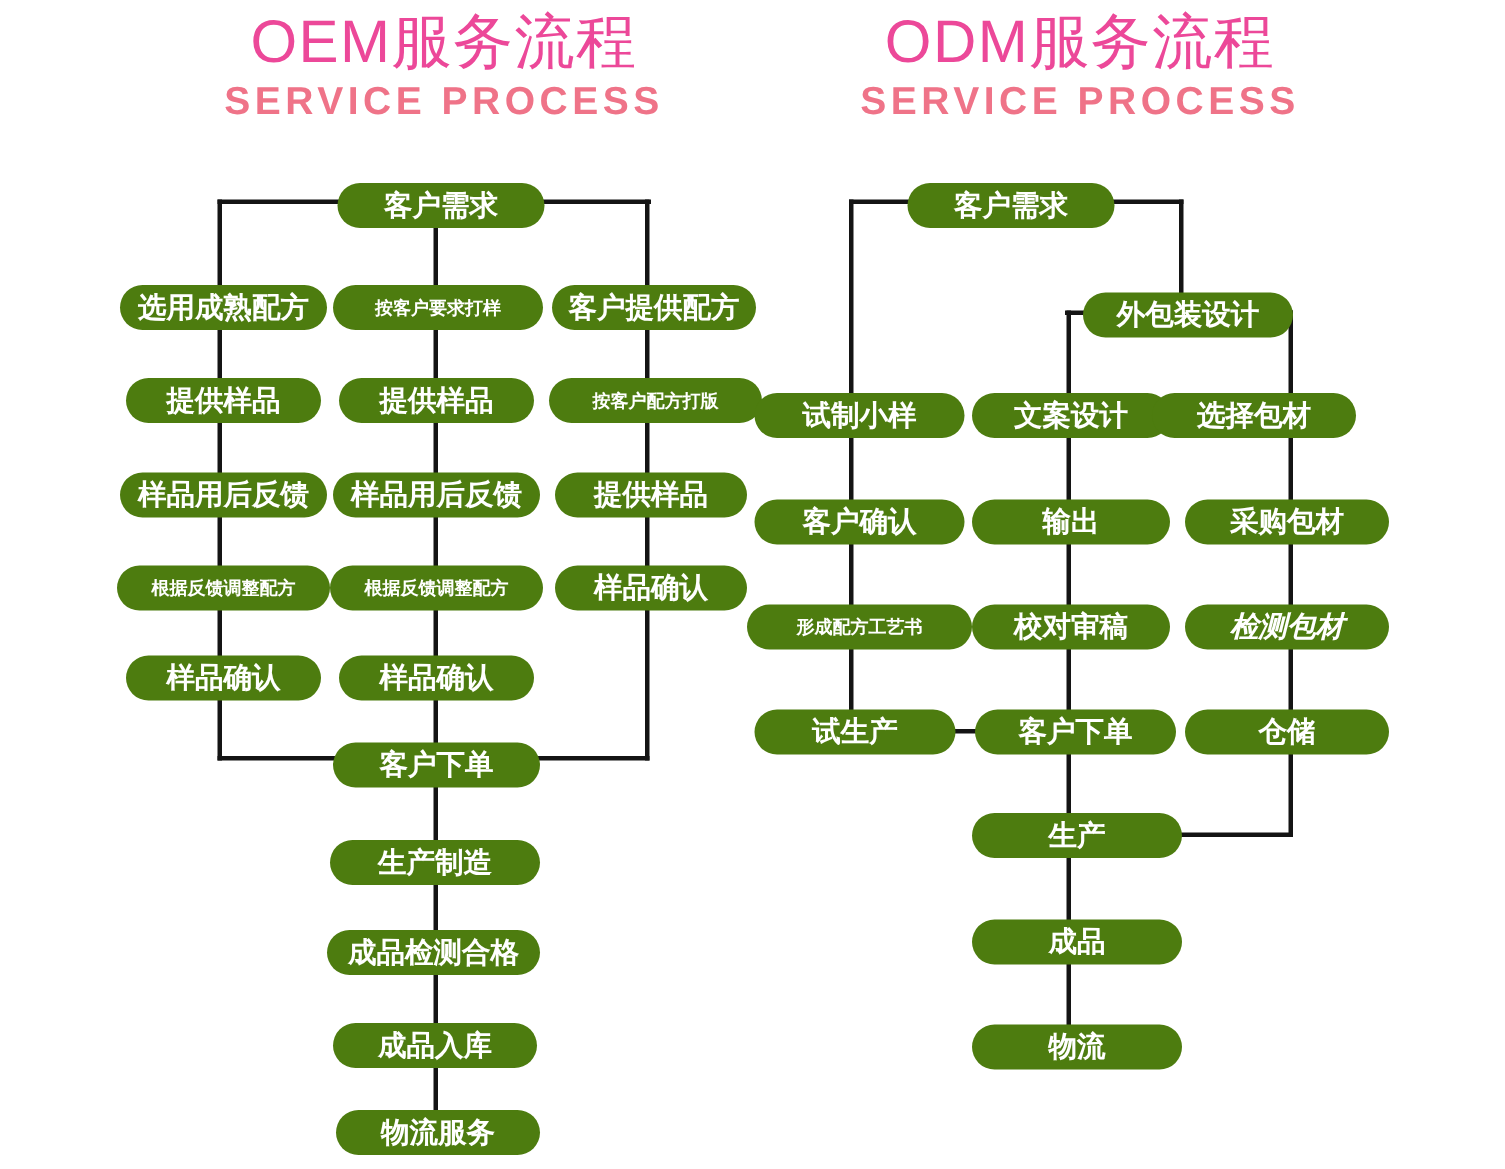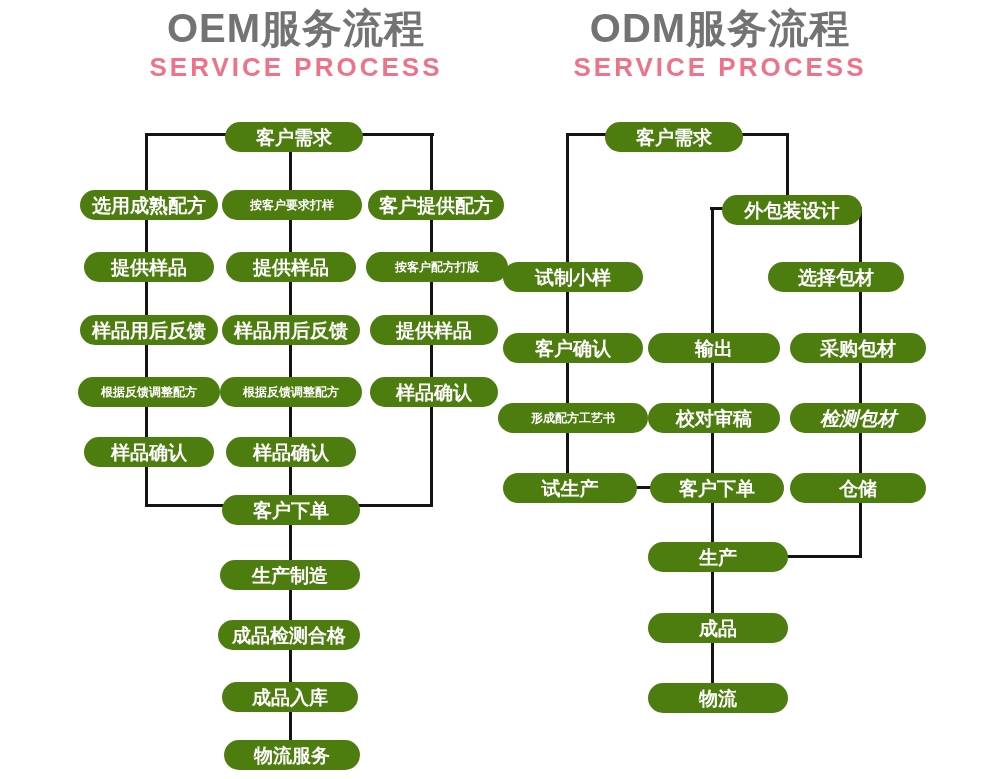--- a/index.html
+++ b/index.html
@@ -1,19 +1,19 @@
 <!DOCTYPE html>
 <html><head>
 <meta charset="utf-8">
 <style>
   html,body{margin:0;padding:0;background:#ffffff;}
   body{font-family:"Liberation Sans","DejaVu Sans",sans-serif;}
   #stage{position:relative;width:1003px;height:779px;background:#ffffff;overflow:hidden;}
   .titleblock{position:absolute;text-align:center;}
-  .main-title{font-size:40px;font-weight:bold;color:#737373;line-height:44px;letter-spacing:1px;}
+  .main-title{font-size:40px;font-weight:normal;color:#ec4899;line-height:44px;letter-spacing:1px;}
   .sub-title{font-size:26px;font-weight:bold;color:#ef7388;letter-spacing:3px;margin-top:2px;}
   .group{position:absolute;left:0;top:0;width:1003px;height:779px;}
   .pill{
     position:absolute;height:30px;border-radius:16px;background:#4d7c0f;
     color:#ffffff;font-weight:bold;font-size:19px;line-height:31px;
     text-align:center;z-index:2;white-space:nowrap;overflow:hidden;
   }
   .pill.long{font-size:12px;}
   .hline,.vline{position:absolute;background:#141414;z-index:1;}
   .hline{height:3px;}
@@ -78,20 +78,21 @@
     <div class="vline" style="left:859px;top:207px;height:269px;"></div>
     <div class="hline" style="left:635px;top:486px;width:17px;"></div>
     <div class="vline" style="left:859px;top:500px;height:58px;"></div>
     <div class="hline" style="left:786px;top:555px;width:76px;"></div>
 
     <div class="pill" style="left:605px;top:122px;width:138px;">客户需求</div>
 
     <div class="pill" style="left:722px;top:195px;width:140px;">外包装设计</div>
 
     <div class="pill" style="left:503px;top:262px;width:140px;">试制小样</div>
+    <div class="pill" style="left:648px;top:262px;width:132px;">文案设计</div>
     <div class="pill" style="left:768px;top:262px;width:136px;">选择包材</div>
 
     <div class="pill" style="left:503px;top:333px;width:140px;">客户确认</div>
     <div class="pill" style="left:648px;top:333px;width:132px;">输出</div>
     <div class="pill" style="left:790px;top:333px;width:136px;">采购包材</div>
 
     <div class="pill long" style="left:498px;top:403px;width:150px;">形成配方工艺书</div>
     <div class="pill" style="left:648px;top:403px;width:132px;">校对审稿</div>
     <div class="pill" style="left:790px;top:403px;width:136px;font-style:italic;">检测包材</div>
 

